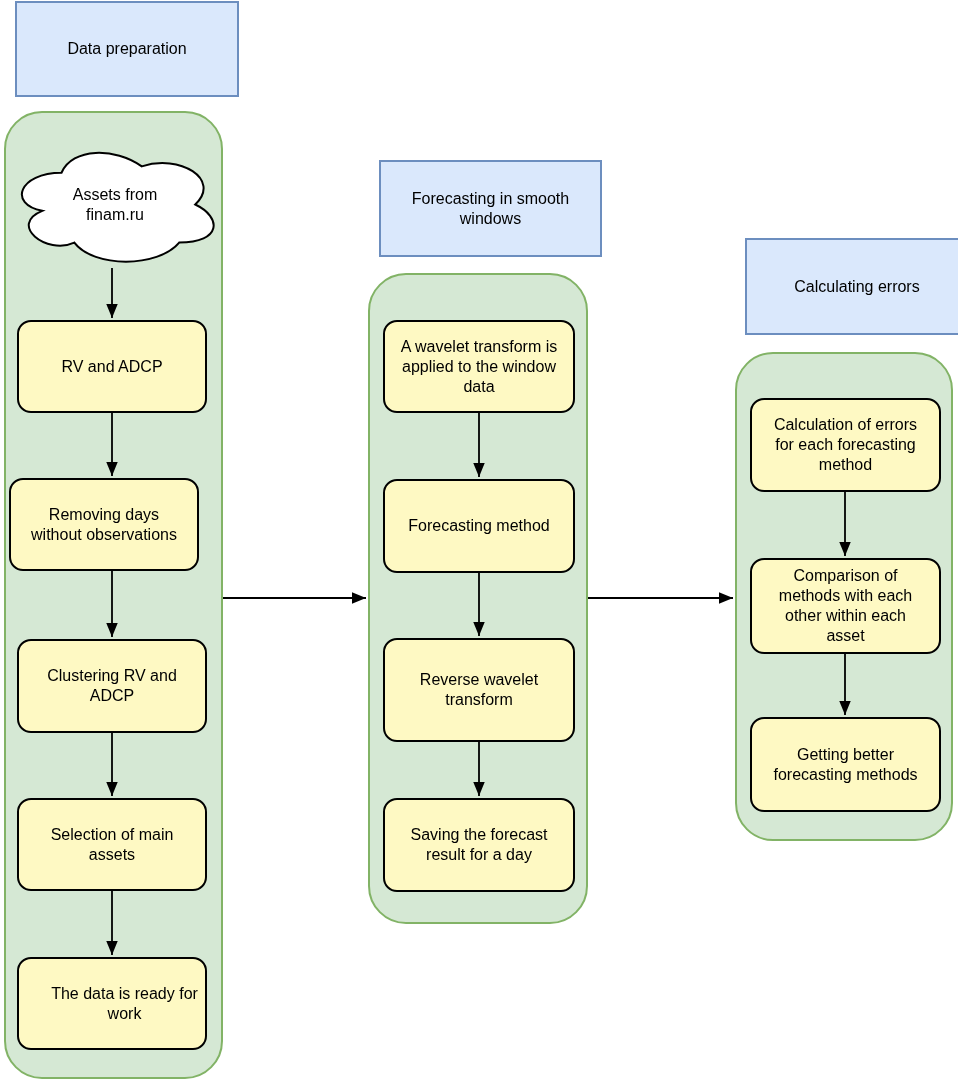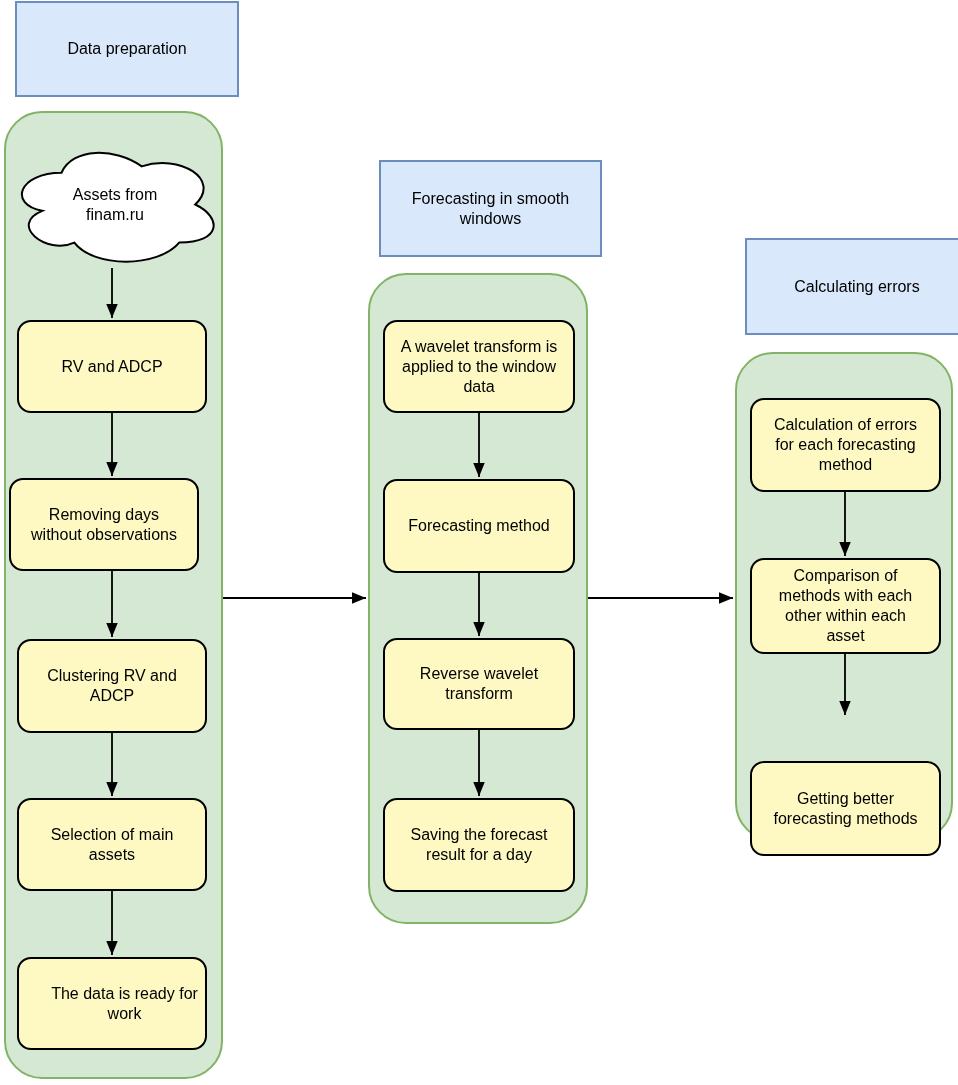--- a/index.html
+++ b/index.html
@@ -157,38 +157,38 @@
   </div>
 
   <div class="node" style="left:383px; top:320px; width:192px; height:93px;">
     <span class="lbl">A wavelet transform is
 applied to the window
 data</span>
   </div>
   <div class="node" style="left:383px; top:479px; width:192px; height:94px;">
     <span class="lbl">Forecasting method</span>
   </div>
-  <div class="node" style="left:383px; top:638px; width:192px; height:92px;">
+  <div class="node" style="left:383px; top:638px; width:192px; height:104px;">
     <span class="lbl">Reverse wavelet
 transform</span>
   </div>
   <div class="node" style="left:383px; top:798px; width:192px; height:94px;">
     <span class="lbl">Saving the forecast
 result for a day</span>
   </div>
 
   <div class="node" style="left:750px; top:398px; width:191px; height:94px;">
     <span class="lbl">Calculation of errors
 for each forecasting
 method</span>
   </div>
   <div class="node" style="left:750px; top:558px; width:191px; height:96px;">
     <span class="lbl">Comparison of
 methods with each
 other within each
 asset</span>
   </div>
-  <div class="node" style="left:750px; top:717px; width:191px; height:95px;margin-top:44px;">
+  <div class="node" style="left:750px; top:717px; width:191px; height:95px;">
     <span class="lbl">Getting better
 forecasting methods</span>
   </div>
 
 </div>
 
 </body></html>

